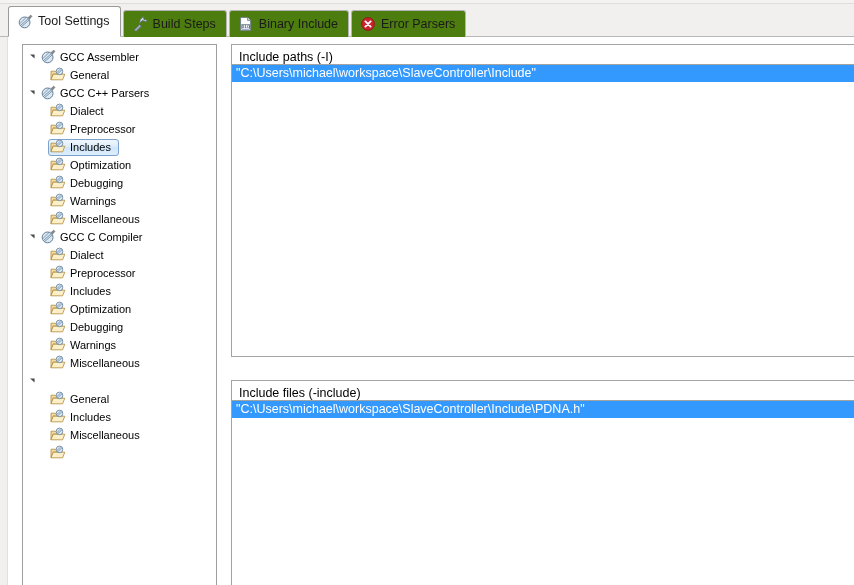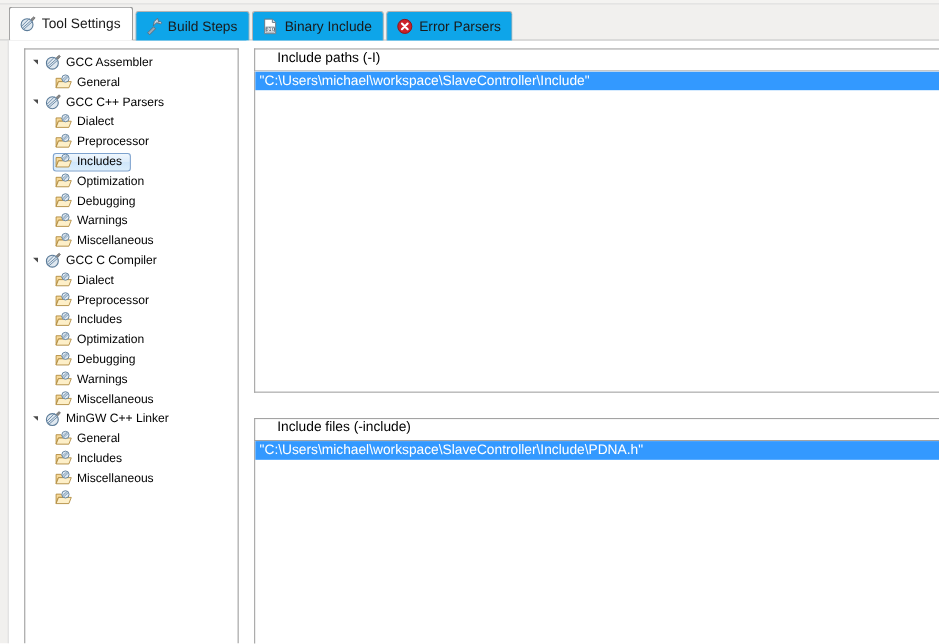--- a/index.html
+++ b/index.html
@@ -40,21 +40,21 @@
     height: 33px;
     display: flex;
     align-items: flex-end;
   }
   .tab {
     height: 27px;
     display: flex;
     align-items: center;
     gap: 5px;
     padding: 0 10px 0 8px;
-    background: #0ea5e9;
+    background: #4d7c0f;
     border: 1px solid #b4b4b4;
     border-bottom: none;
     border-top-left-radius: 3px;
     border-top-right-radius: 3px;
     margin-right: 2px;
     font-size: 12.5px;
     color: #1a1a1a;
     white-space: nowrap;
     cursor: default;
     position: relative;
@@ -161,22 +161,22 @@
     left: 231px; top: 0;
     width: 623px; height: 548px;
   }
   .field-group { position: absolute; left: 0; width: 623px; }
   .field-header {
     height: 21px;
     background: #ffffff;
     border: 1px solid #a3a3a3;
     border-right: none;
     display: flex;
-    align-items: flex-start;
-    padding-left: 20px;
+    align-items: flex-end;
+    padding-left: 7px;
     font-size: 12.5px;
     color: #000;
   }
   .field-list {
     background: #ffffff;
     border: 1px solid #a3a3a3;
     border-top: none;
     border-right: none;
     overflow: hidden;
   }
@@ -509,30 +509,20 @@
               </span>
               <span class="tree-label">Miscellaneous</span>
             </span>
           </div>
           <div class="tree-row">
             <span class="arrow">
               <svg width="11" height="11" viewBox="0 0 16 16" xmlns="http://www.w3.org/2000/svg">
                 <path d="M3 3.5 L9.5 9.5 L9.5 3.5 z" fill="#4a4a4a"></path>
               </svg>
             </span>
-            <span class="sel-wrap">
-              <span class="tree-icon">
-                <svg width="16" height="16" viewBox="0 0 16 16" xmlns="http://www.w3.org/2000/svg">
-                  <circle cx="7.6" cy="8.4" r="5.4" fill="#dfe8f0" stroke="#5c7c99" stroke-width="1"></circle>
-                  <path d="M3.5 11.5 L11.5 4.5 M4.6 12.6 L12.6 5.6 M2.8 9.7 L9.7 2.8" stroke="#6d8ca8" stroke-width="0.9" fill="none"></path>
-                  <path d="M11.2 3.4 l2.6 -2.2 1.1 1.1 -2.2 2.6 z" fill="#8a8a8a" stroke="#5a5a5a" stroke-width="0.6"></path>
-                </svg>
-              </span>
-              <span class="tree-label">MinGW C++ Linker</span>
-            </span>
           </div>
           <div class="tree-row">
             <span class="spacer-indent"></span>
             <span class="sel-wrap">
               <span class="tree-icon">
                 <svg width="16" height="16" viewBox="0 0 16 16" xmlns="http://www.w3.org/2000/svg">
                   <path d="M1 12.6 V4.2 h4.4 l1.3 1.5 H12 v1.4 H3.1 L1 12.6 z" fill="#f7d99a" stroke="#b08a3c" stroke-width="0.8"></path>
                   <path d="M3.2 7.2 H14.8 L12.6 12.8 H1 z" fill="#fdefc8" stroke="#b08a3c" stroke-width="0.8"></path>
                   <circle cx="9.5" cy="4.4" r="3.3" fill="#e3ecf4" stroke="#5c7c99" stroke-width="0.8"></circle>
                   <path d="M7.0 6.4 L11.6 2.2 M7.6 7.1 L12.3 2.9 M6.6 5.4 L10.8 1.8" stroke="#7d9ab4" stroke-width="0.7" fill="none"></path>

